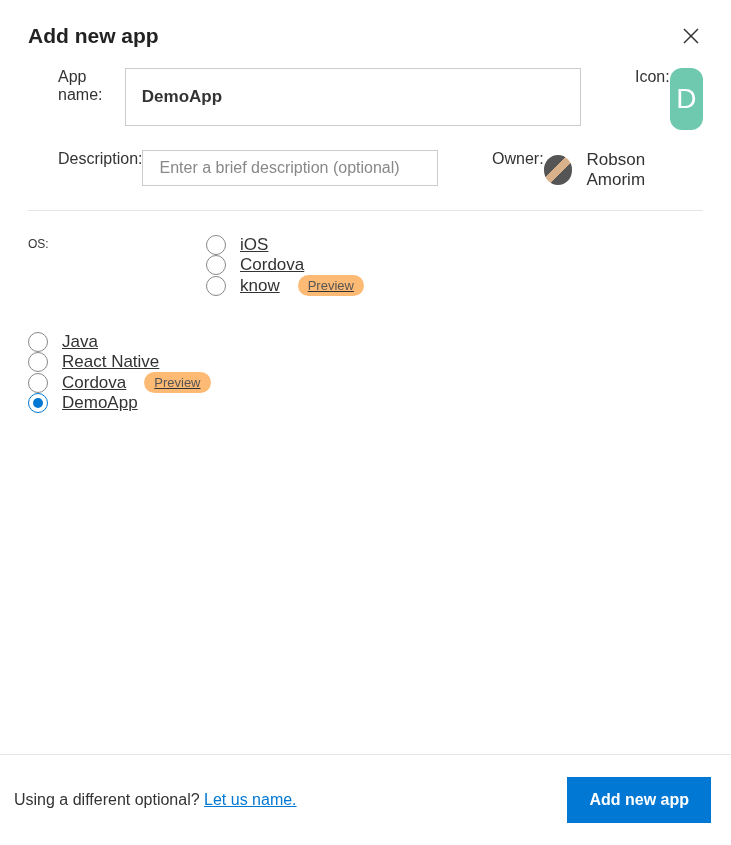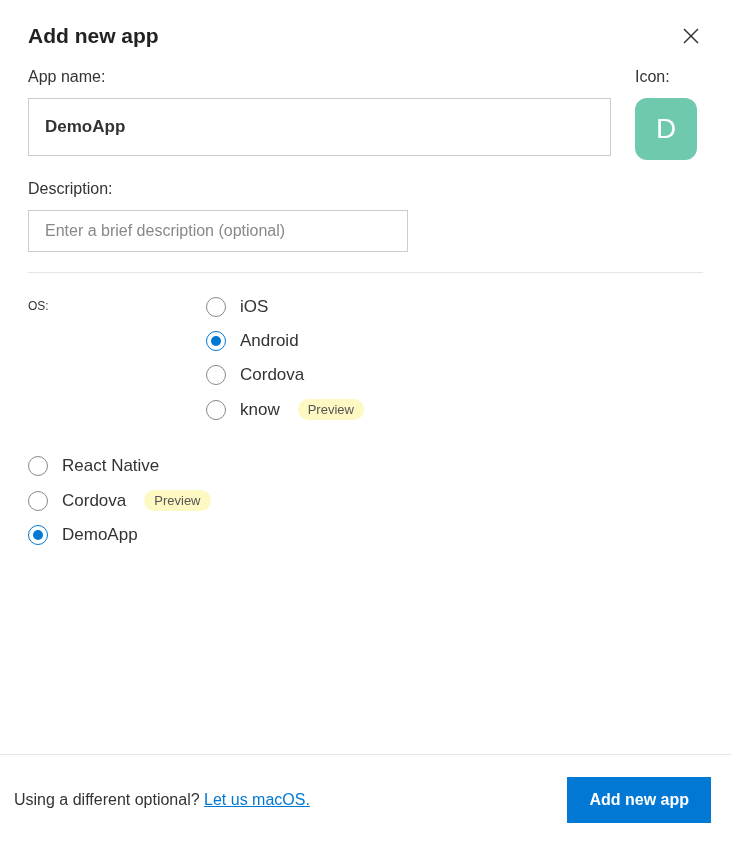--- a/index.html
+++ b/index.html
@@ -46,21 +46,21 @@
       padding: 0 28px;
       flex: 1;
     }
     .row {
       display: flex;
       gap: 24px;
       margin-bottom: 20px;
     }
     .field {
       display: flex;
-      flex-direction: column;
+      margin-left: 30px;
     }
     .field-appname {
       flex: 1;
     }
     .field-icon {
       width: 68px;
     }
     .field-desc {
       width: 380px;
     }
@@ -82,21 +82,21 @@
       color: #333;
       font-family: inherit;
     }
     .text-input::placeholder {
       font-weight: 400;
       color: #888;
     }
     .desc-input {
       font-weight: 400;
       font-size: 16px;
-      height: 42px;
+      height: 36px;
     }
     .app-icon {
       width: 62px;
       height: 62px;
       background: #6ec9af;
       border-radius: 12px;
       display: flex;
       align-items: center;
       justify-content: center;
       color: #fff;
@@ -133,21 +133,21 @@
     }
     .radio-label {
       width: 178px;
       font-size: 12px;
       color: #333;
       padding-top: 2px;
     }
     .radio-options {
       display: flex;
       flex-direction: column;
-      gap: 14px;
+      text-decoration: underline;
     }
     .radio-option {
       display: flex;
       align-items: center;
       gap: 14px;
       cursor: pointer;
     }
     .radio {
       width: 20px;
       height: 20px;
@@ -165,21 +165,21 @@
       width: 10px;
       height: 10px;
       background: #0078d4;
       border-radius: 50%;
     }
     .radio-text {
       font-size: 17px;
       color: #333;
     }
     .badge {
-      background: #fef9c3;
+      background: #fdba74;
       color: #555;
       font-size: 13px;
       padding: 3px 10px;
       border-radius: 11px;
       margin-left: 4px;
     }
     .footer {
       border-top: 1px solid #e5e5e5;
       padding: 22px 20px 22px 14px;
       display: flex;
@@ -229,64 +229,71 @@
       <div class="label">Icon:</div>
       <div class="app-icon">D</div>
     </div>
   </div>
 
   <div class="row">
     <div class="field field-desc">
       <div class="label">Description:</div>
       <input class="text-input desc-input" type="text" placeholder="Enter a brief description (optional)" style="">
     </div>
+    <div class="field field-owner">
+      <div class="label">Owner:</div>
+      <div class="owner">
+        <div class="avatar"></div>
+        <div class="owner-name">Robson Amorim</div>
+      </div>
+    </div>
   </div>
 
   <div class="divider"></div>
 
   <div class="radio-section">
     <div class="radio-label">OS:</div>
     <div class="radio-options">
         <div class="radio-option">
           <div class="radio"></div>
           <span class="radio-text">iOS</span>
         </div>
         <div class="radio-option">
-          <div class="radio selected"></div>
-          <span class="radio-text">Android</span>
-        </div>
-        <div class="radio-option">
           <div class="radio"></div>
           <span class="radio-text">Cordova</span>
         </div>
         <div class="radio-option">
           <div class="radio"></div>
           <span class="radio-text">know</span>
           <span class="badge">Preview</span>
         </div>
       </div>
   </div>
 
   <div class="radio-section">
     <div class="radio-options">
         <div class="radio-option">
           <div class="radio"></div>
+          <span class="radio-text">Java</span>
+        </div>
+        <div class="radio-option">
+          <div class="radio"></div>
           <span class="radio-text">React Native</span>
         </div>
         <div class="radio-option">
           <div class="radio"></div>
           <span class="radio-text">Cordova</span>
           <span class="badge">Preview</span>
         </div>
         <div class="radio-option">
           <div class="radio selected"></div>
           <span class="radio-text">DemoApp</span>
         </div>
       </div>
   </div>
 </div>
 
 <div class="footer">
   <div class="footer-text">
-    <span>Using a different optional? </span><a class="footer-link">Let us macOS.</a>
+    <span>Using a different optional? </span><a class="footer-link">Let us name.</a>
   </div>
   <button class="primary-btn">Add new app</button>
 </div>
 
 </body></html>

